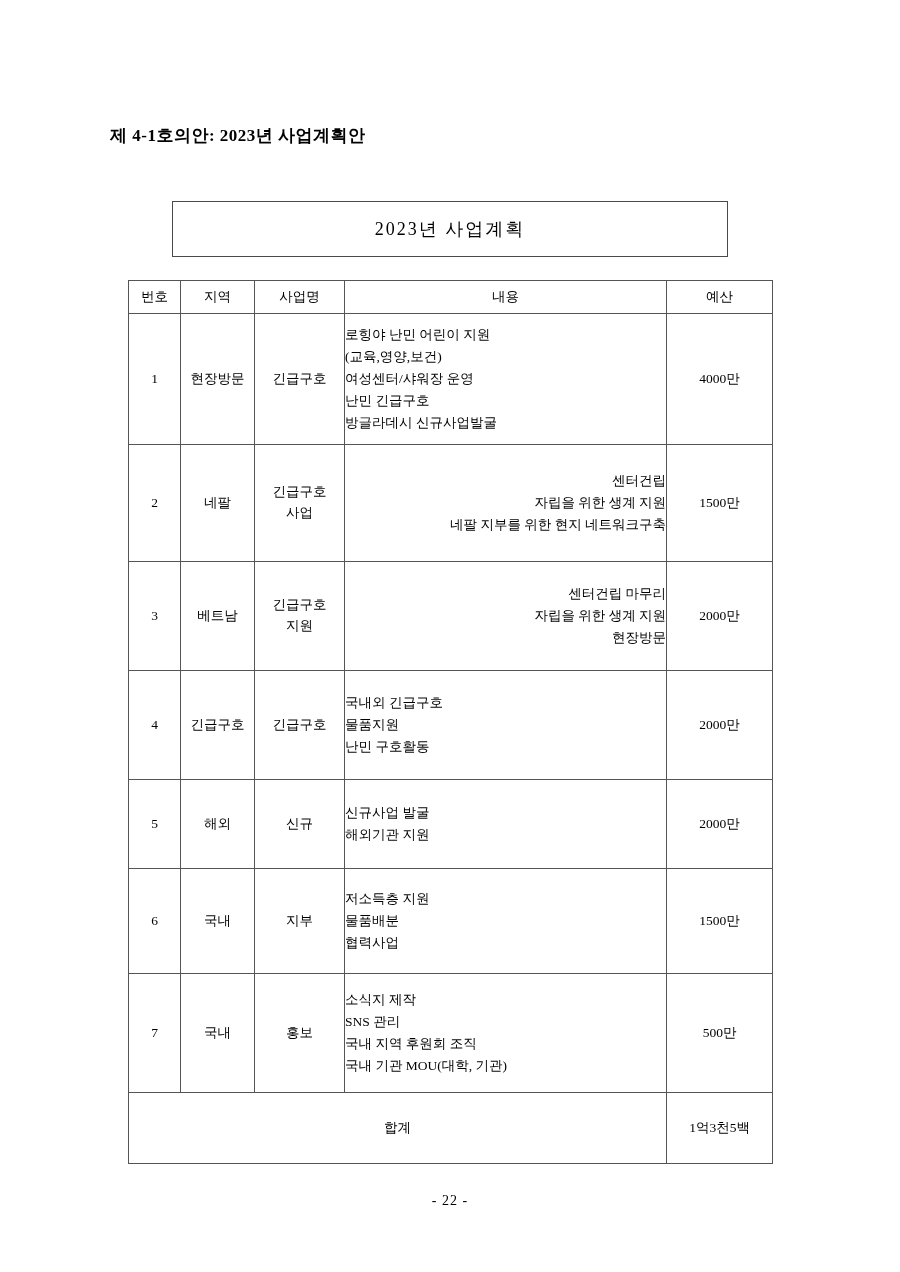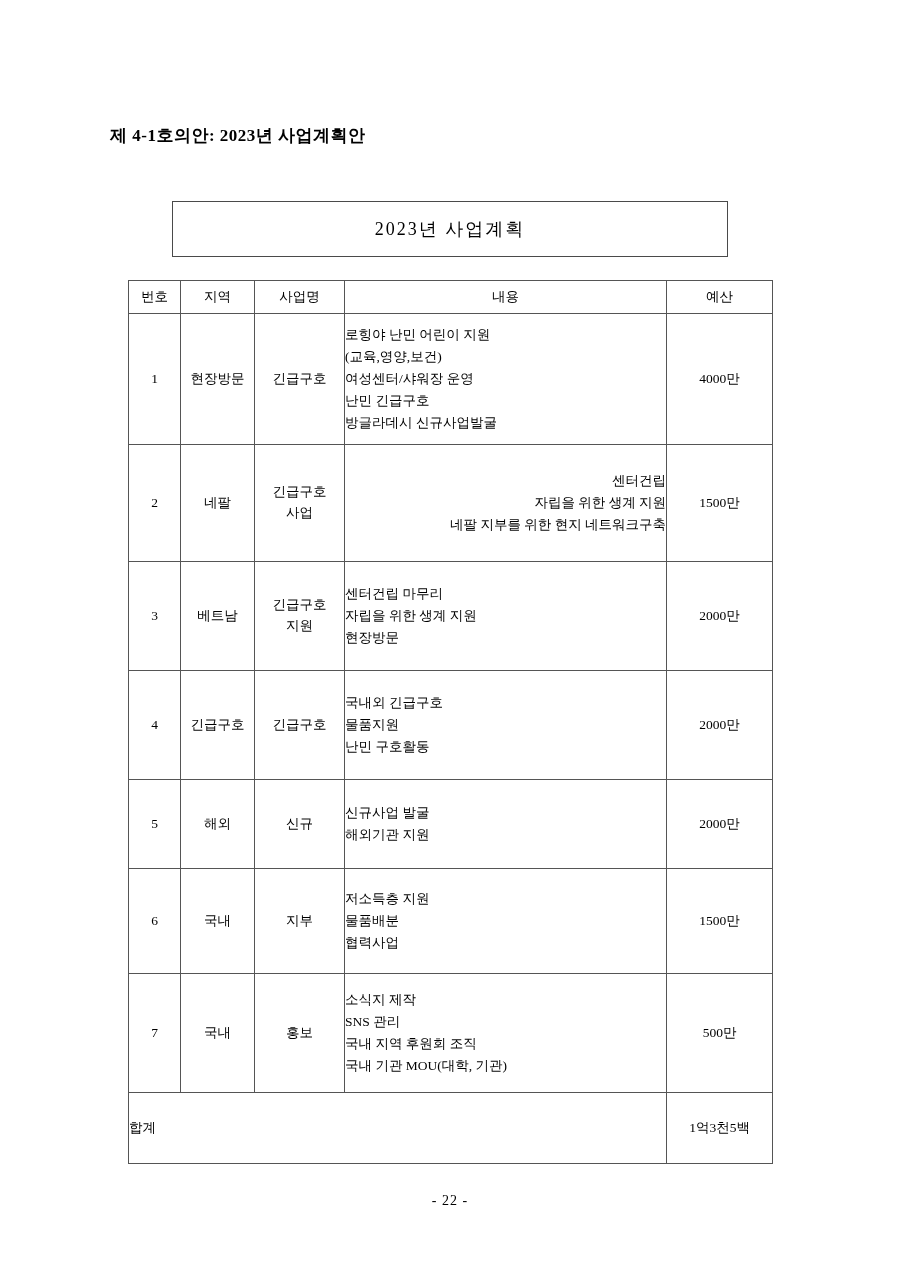--- a/index.html
+++ b/index.html
@@ -89,21 +89,21 @@
   td.budget { font-size: 14px; }
   .row-1 td { height: 130px; }
   .row-2 td { height: 116px; }
   .row-3 td { height: 108px; }
   .row-4 td { height: 108px; }
   .row-5 td { height: 88px; }
   .row-6 td { height: 104px; }
   .row-7 td { height: 118px; }
   .row-total td { height: 70px; }
   td.total-label {
-    text-align: left;
+    text-align: center;
     font-size: 13.5px;
   }
   .footer {
     position: absolute;
     left: 0;
     top: 1193px;
     width: 900px;
     text-align: center;
     font-size: 14px;
     letter-spacing: 1px;
@@ -157,21 +157,21 @@
         <td class="desc" style="white-space: pre-line; text-align: right;">센터건립
 자립을 위한 생계 지원
 네팔 지부를 위한 현지 네트워크구축</td>
         <td class="budget">1500만</td>
       </tr>
       <tr class="row-3">
         <td class="no">3</td>
         <td class="area">베트남</td>
         <td class="name" style="white-space: pre-line;">긴급구호
 지원</td>
-        <td class="desc" style="white-space: pre-line;">센터건립 마무리
+        <td class="desc" style="white-space: pre-line; text-align: right;">센터건립 마무리
 자립을 위한 생계 지원
 현장방문</td>
         <td class="budget">2000만</td>
       </tr>
       <tr class="row-4">
         <td class="no">4</td>
         <td class="area">긴급구호</td>
         <td class="name">긴급구호</td>
         <td class="desc" style="white-space: pre-line; margin-top: 25px;">국내외 긴급구호
 물품지원

